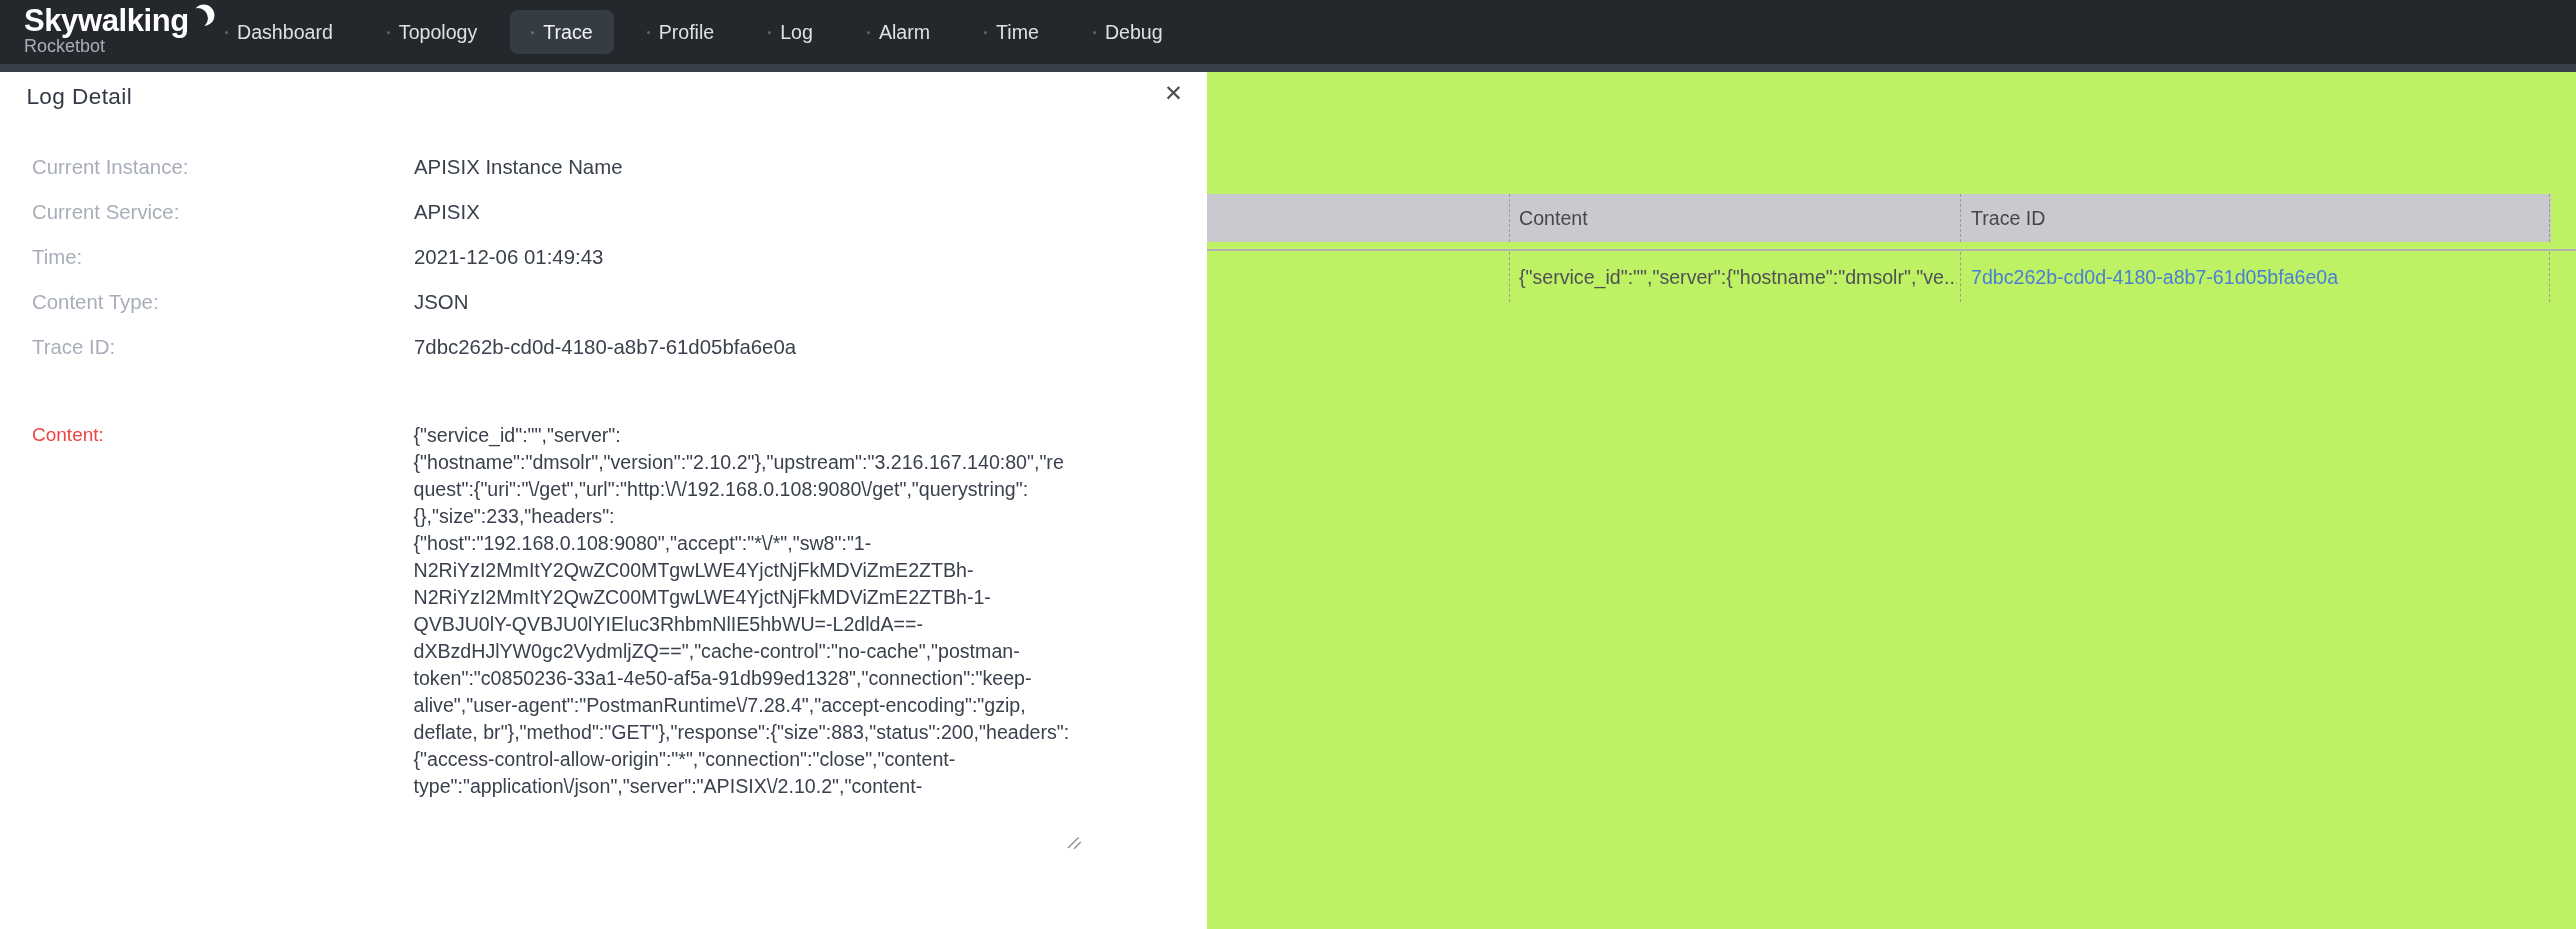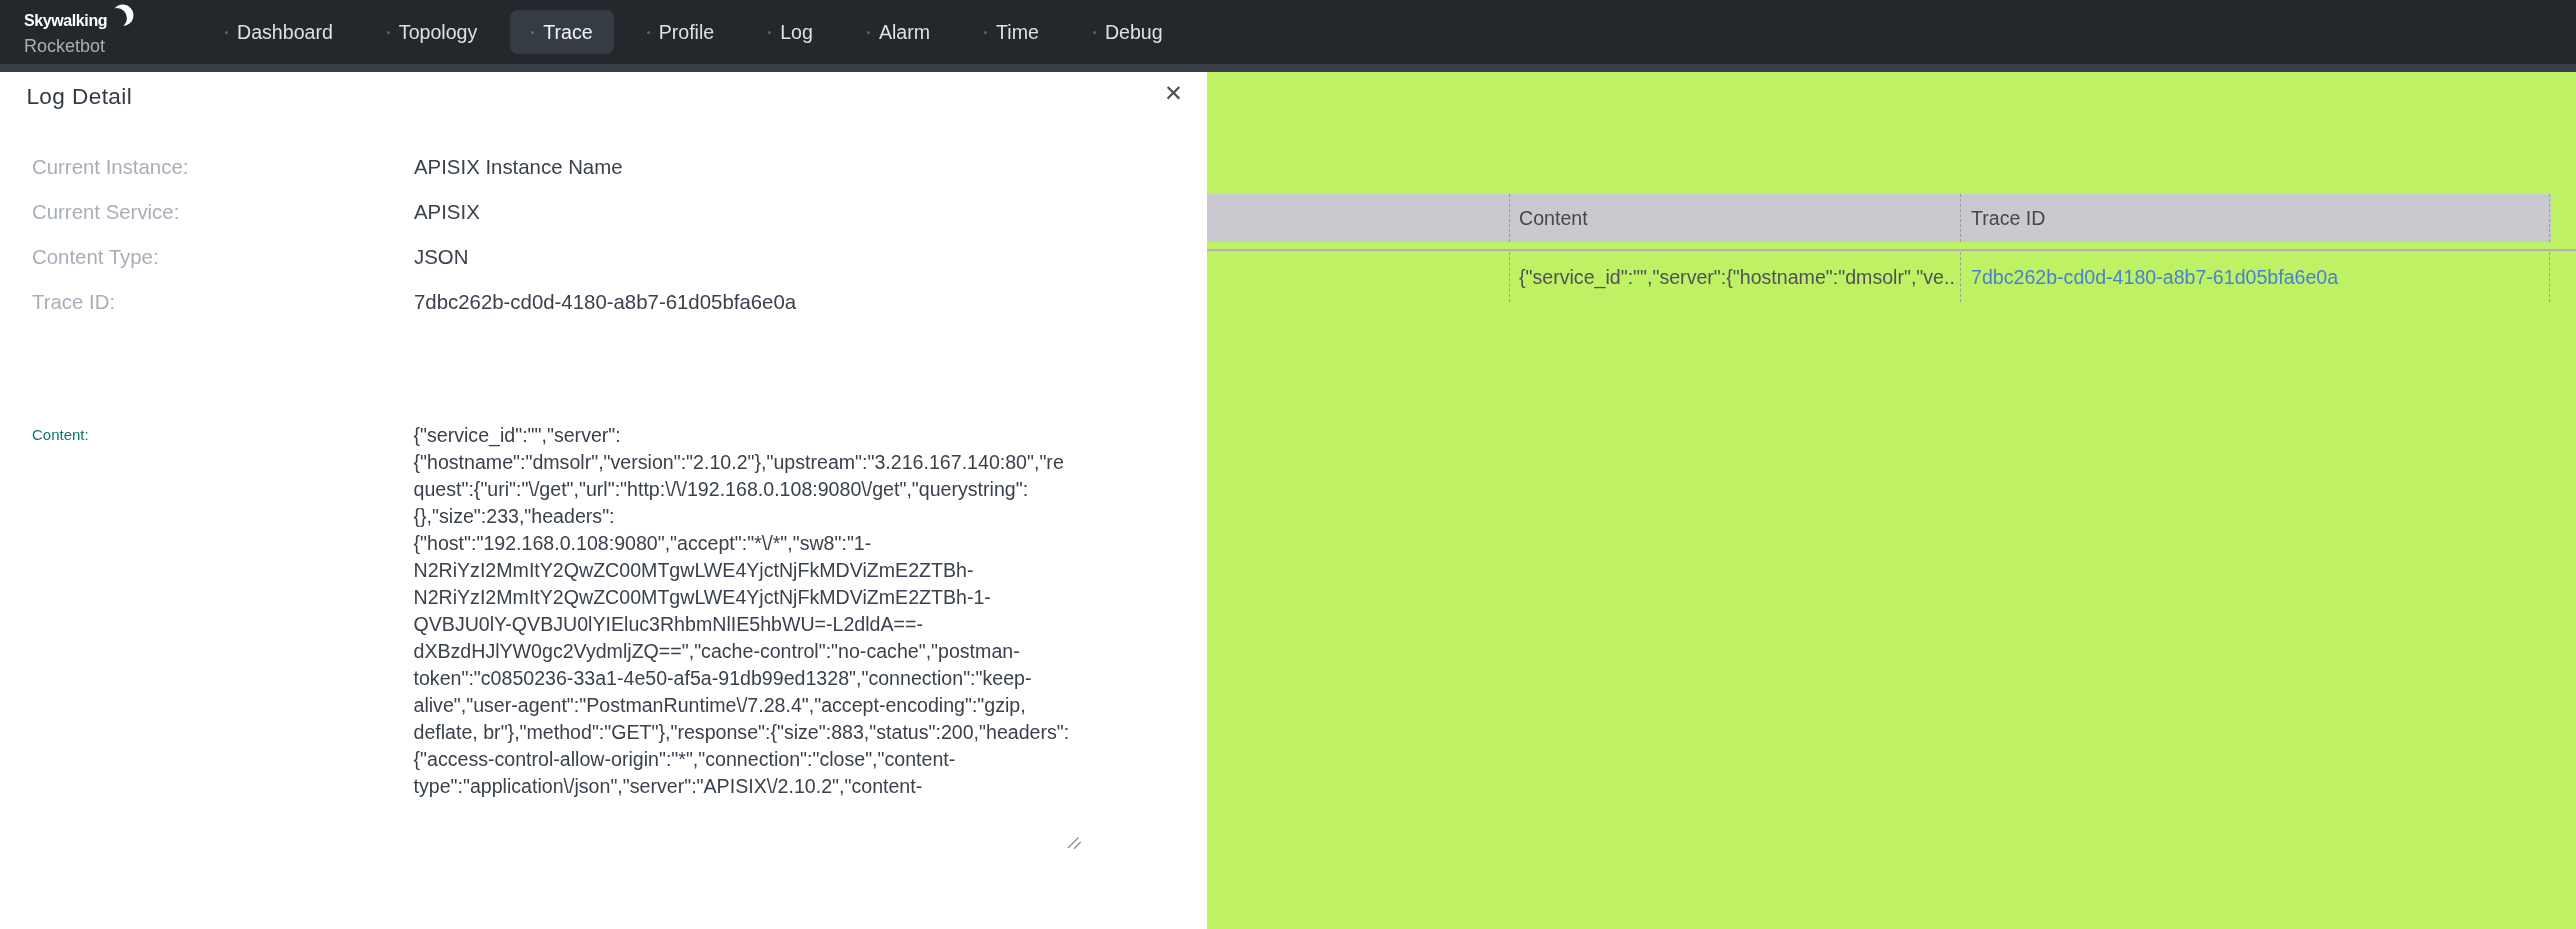--- a/index.html
+++ b/index.html
@@ -29,21 +29,21 @@
   .logo {
     position: absolute;
     left: 24px; top: 6px;
     color: #ffffff;
   }
   .logo-title-row {
     display: flex;
     align-items: flex-start;
   }
   .logo-title {
-    font-size: 16px;
+    font-size: 31px;
     font-weight: bold;
     letter-spacing: -0.4px;
     line-height: 29px;
   }
   .logo-crescent {
     margin-left: 1.5px;
     margin-top: -3px;
   }
   .logo-subtitle {
     font-size: 18px;
@@ -182,23 +182,23 @@
     font-size: 20.4px;
     color: #a8aeb9;
   }
   .field-value {
     font-size: 20.4px;
     color: #3a414d;
   }
   .content-label {
     position: absolute;
     left: 32px; top: 349px;
-    font-size: 15px;
+    font-size: 19px;
     line-height: 27px;
-    color: #0f766e;
+    color: #ef4444;
   }
   .content-textarea {
     position: absolute;
     left: 412px; top: 344px;
     width: 670px; height: 441px;
     border: none;
     outline: none;
     resize: none;
     background: #ffffff;
     color: #3a414d;
@@ -307,20 +307,24 @@
   <div class="field-rows">
     <div class="field-row">
       <div class="field-label">Current Instance:</div>
       <div class="field-value">APISIX Instance Name</div>
     </div>
     <div class="field-row">
       <div class="field-label">Current Service:</div>
       <div class="field-value">APISIX</div>
     </div>
     <div class="field-row">
+      <div class="field-label">Time:</div>
+      <div class="field-value">2021-12-06 01:49:43</div>
+    </div>
+    <div class="field-row">
       <div class="field-label">Content Type:</div>
       <div class="field-value">JSON</div>
     </div>
     <div class="field-row">
       <div class="field-label">Trace ID:</div>
       <div class="field-value">7dbc262b-cd0d-4180-a8b7-61d05bfa6e0a</div>
     </div>
   </div>
 
   <div class="content-label">Content:</div>

